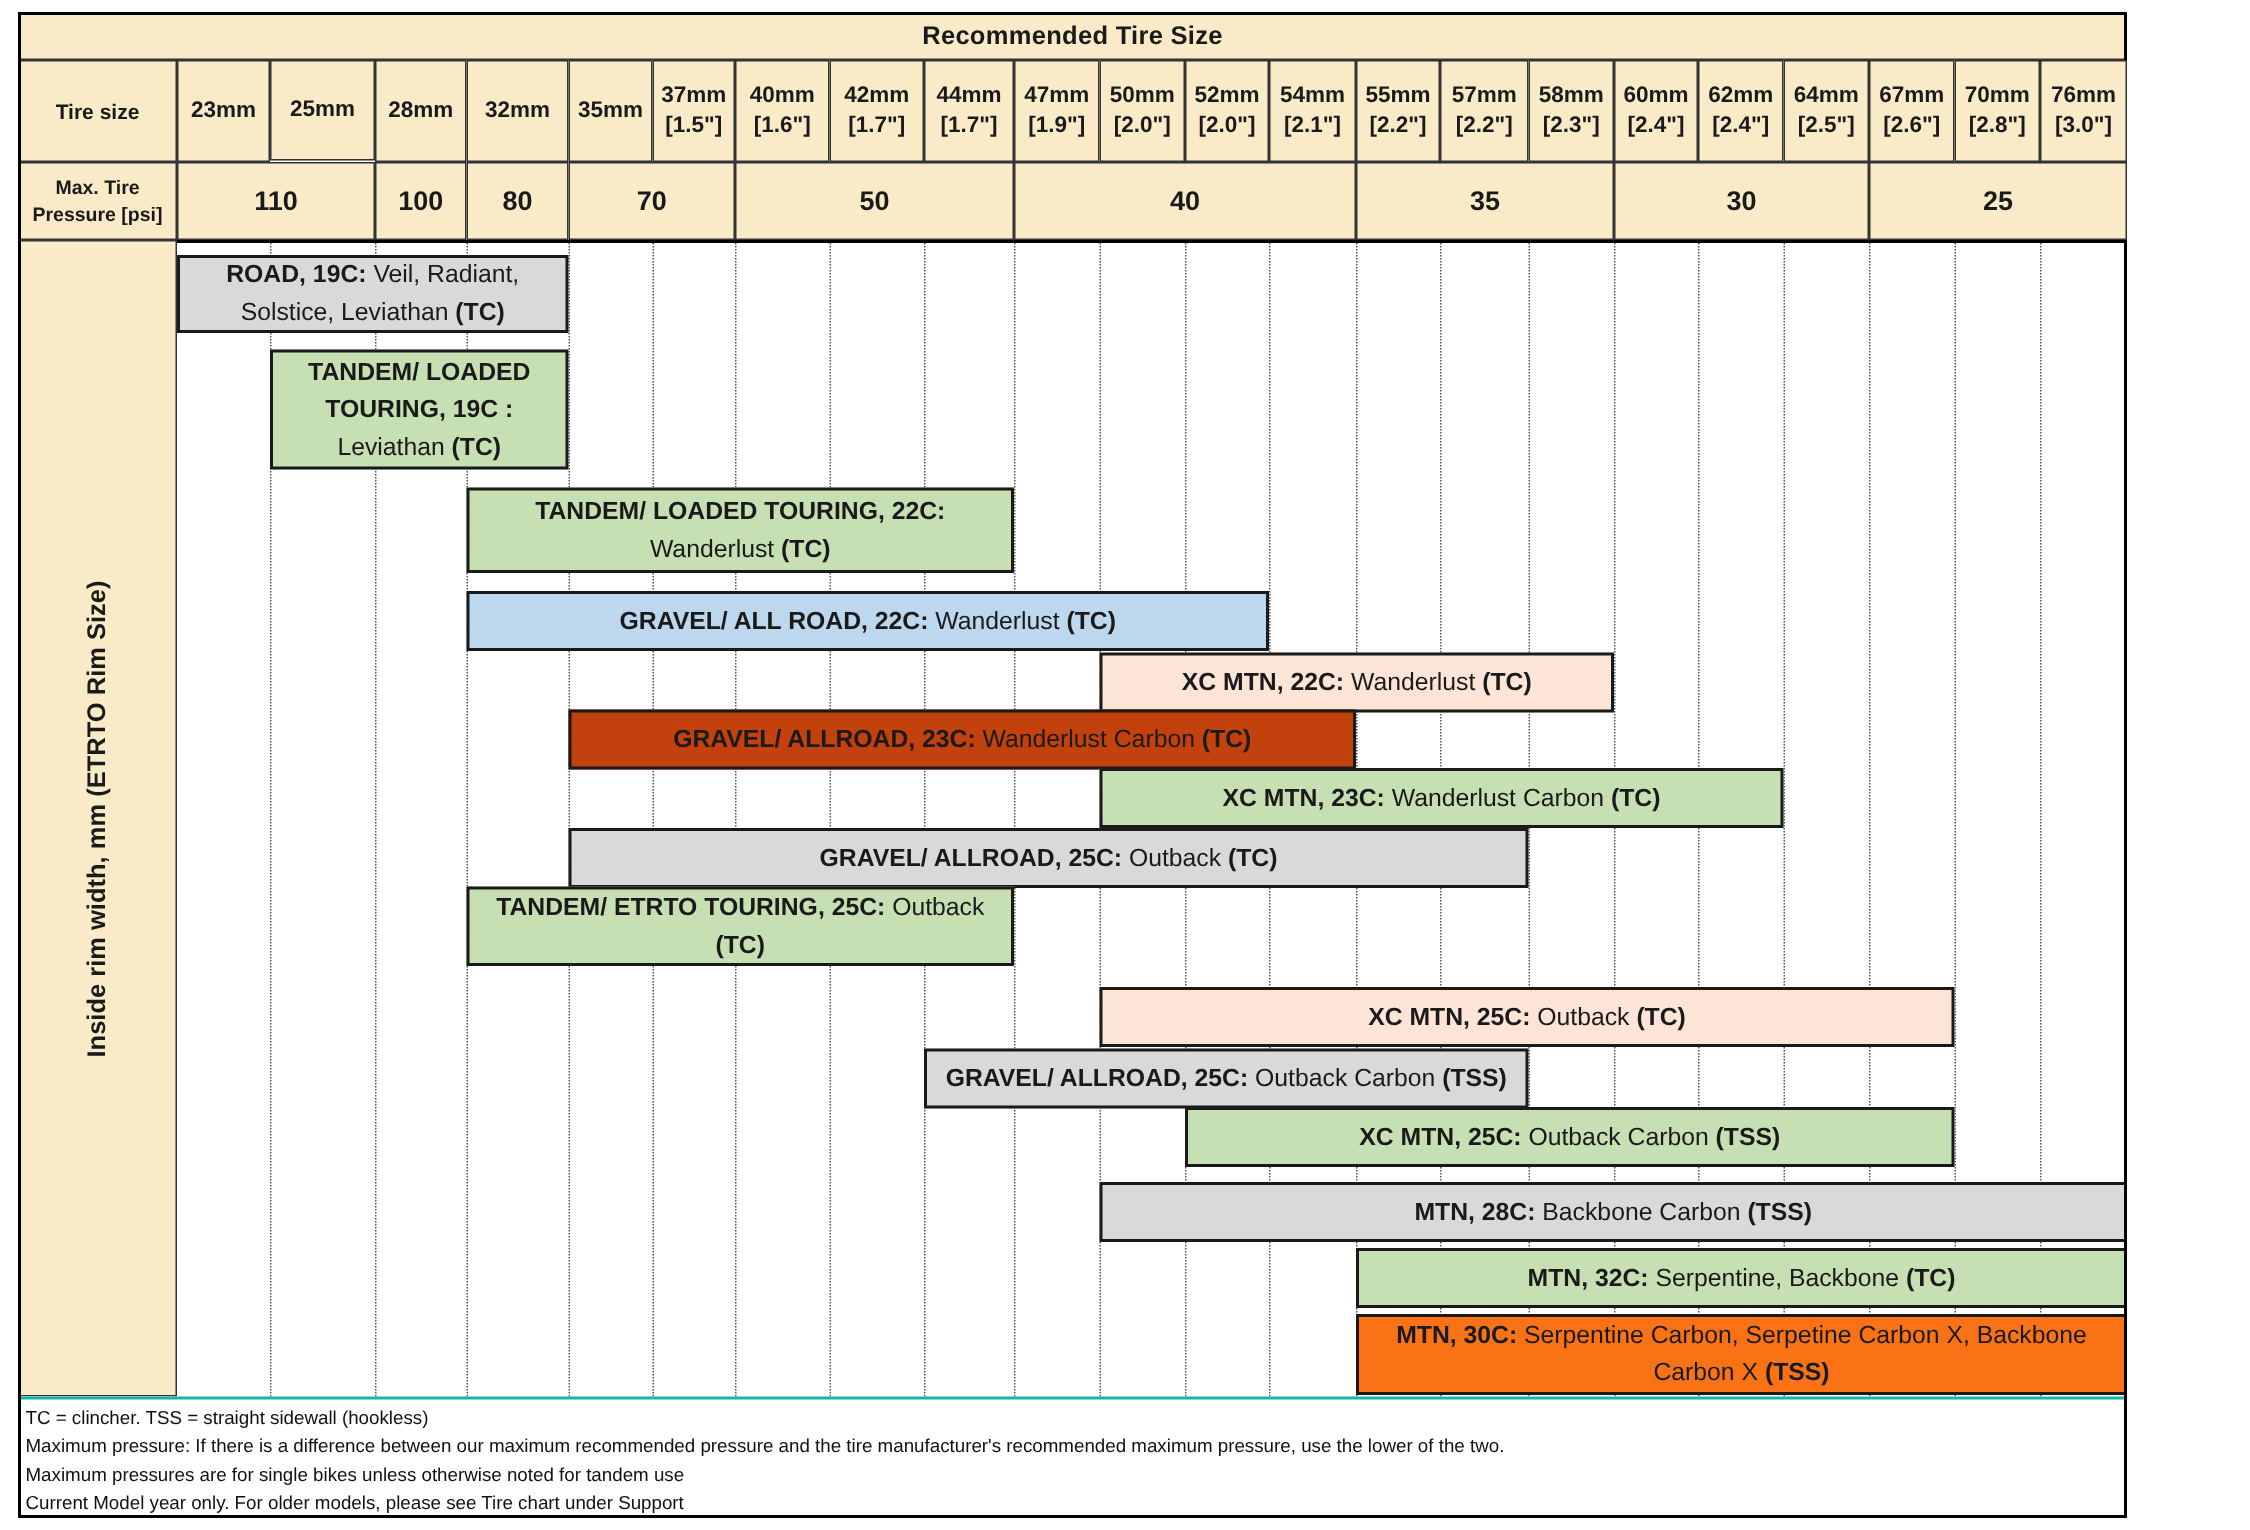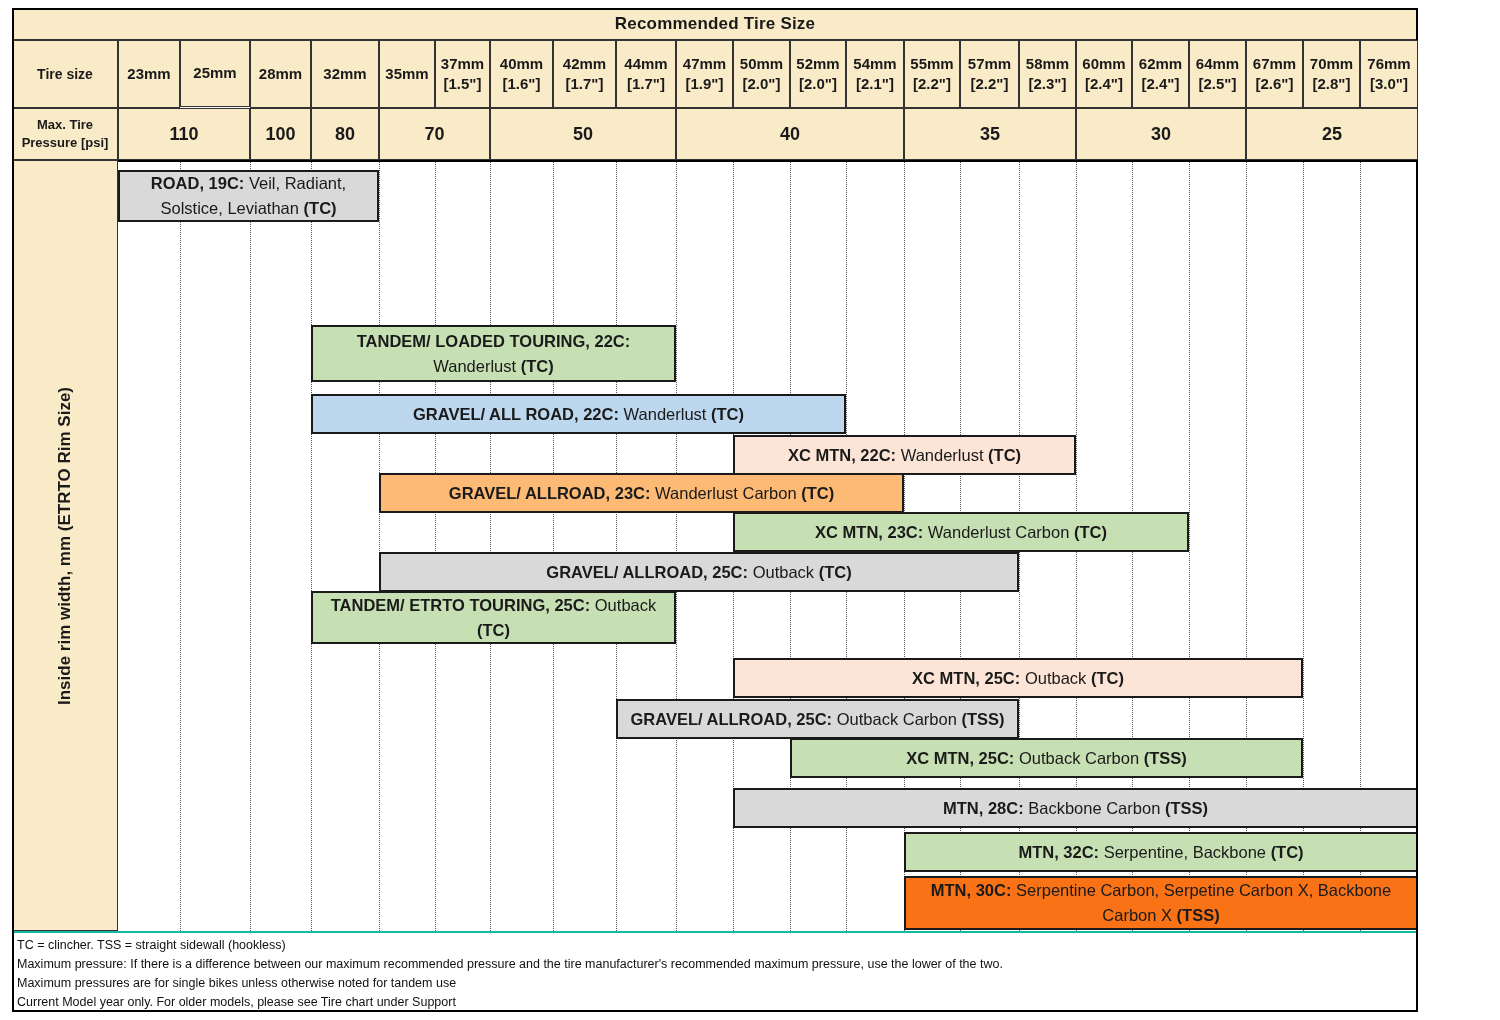--- a/index.html
+++ b/index.html
@@ -62,30 +62,33 @@
       <div class="gridline" style="left: 901px;"></div>
       <div class="gridline" style="left: 958px;"></div>
       <div class="gridline" style="left: 1014px;"></div>
       <div class="gridline" style="left: 1071px;"></div>
       <div class="gridline" style="left: 1128px;"></div>
       <div class="gridline" style="left: 1185px;"></div>
       <div class="gridline" style="left: 1242px;"></div>
       <div class="bar" style="left: 0px; top: 8px; width: 261px; height: 52px; background: rgb(217, 217, 217);">
         <span><span class="cat">ROAD, 19C:</span> <span class="models">Veil, Radiant, Solstice, Leviathan</span> <span class="tag">(TC)</span></span>
       </div>
+      <div class="bar" style="left: 62px; top: 71px; width: 199px; height: 80px; background: rgb(198, 224, 180);">
+        <span><span class="cat">TANDEM/ LOADED TOURING, 19C :</span> <span class="models">Leviathan</span> <span class="tag">(TC)</span></span>
+      </div>
       <div class="bar" style="left: 193px; top: 163px; width: 365px; height: 57px; background: rgb(198, 224, 180);">
         <span><span class="cat">TANDEM/ LOADED TOURING, 22C:</span> <span class="models">Wanderlust</span> <span class="tag">(TC)</span></span>
       </div>
       <div class="bar" style="left: 193px; top: 232px; width: 535px; height: 27px; background: rgb(189, 215, 238);">
         <span><span class="cat">GRAVEL/ ALL ROAD, 22C:</span> <span class="models">Wanderlust</span> <span class="tag">(TC)</span></span>
       </div>
       <div class="bar" style="left: 615px; top: 273px; width: 343px; height: 28px; background: rgb(252, 228, 214);">
         <span><span class="cat">XC MTN, 22C:</span> <span class="models">Wanderlust</span> <span class="tag">(TC)</span></span>
       </div>
-      <div class="bar" style="left: 261px; top: 311px; width: 525px; height: 28px; background: #fdba74;">
+      <div class="bar" style="left: 261px; top: 311px; width: 525px; height: 28px; background: #c2410c;">
         <span><span class="cat">GRAVEL/ ALLROAD, 23C:</span> <span class="models">Wanderlust Carbon</span> <span class="tag">(TC)</span></span>
       </div>
       <div class="bar" style="left: 615px; top: 350px; width: 456px; height: 28px; background: rgb(198, 224, 180);">
         <span><span class="cat">XC MTN, 23C:</span> <span class="models">Wanderlust Carbon</span> <span class="tag">(TC)</span></span>
       </div>
       <div class="bar" style="left: 261px; top: 390px; width: 640px; height: 28px; background: rgb(217, 217, 217);">
         <span><span class="cat">GRAVEL/ ALLROAD, 25C:</span> <span class="models">Outback</span> <span class="tag">(TC)</span></span>
       </div>
       <div class="bar" style="left: 193px; top: 429px; width: 365px; height: 53px; background: rgb(198, 224, 180);">
         <span><span class="cat">TANDEM/ ETRTO TOURING, 25C:</span> <span class="models">Outback</span> <span class="tag">(TC)</span></span>

